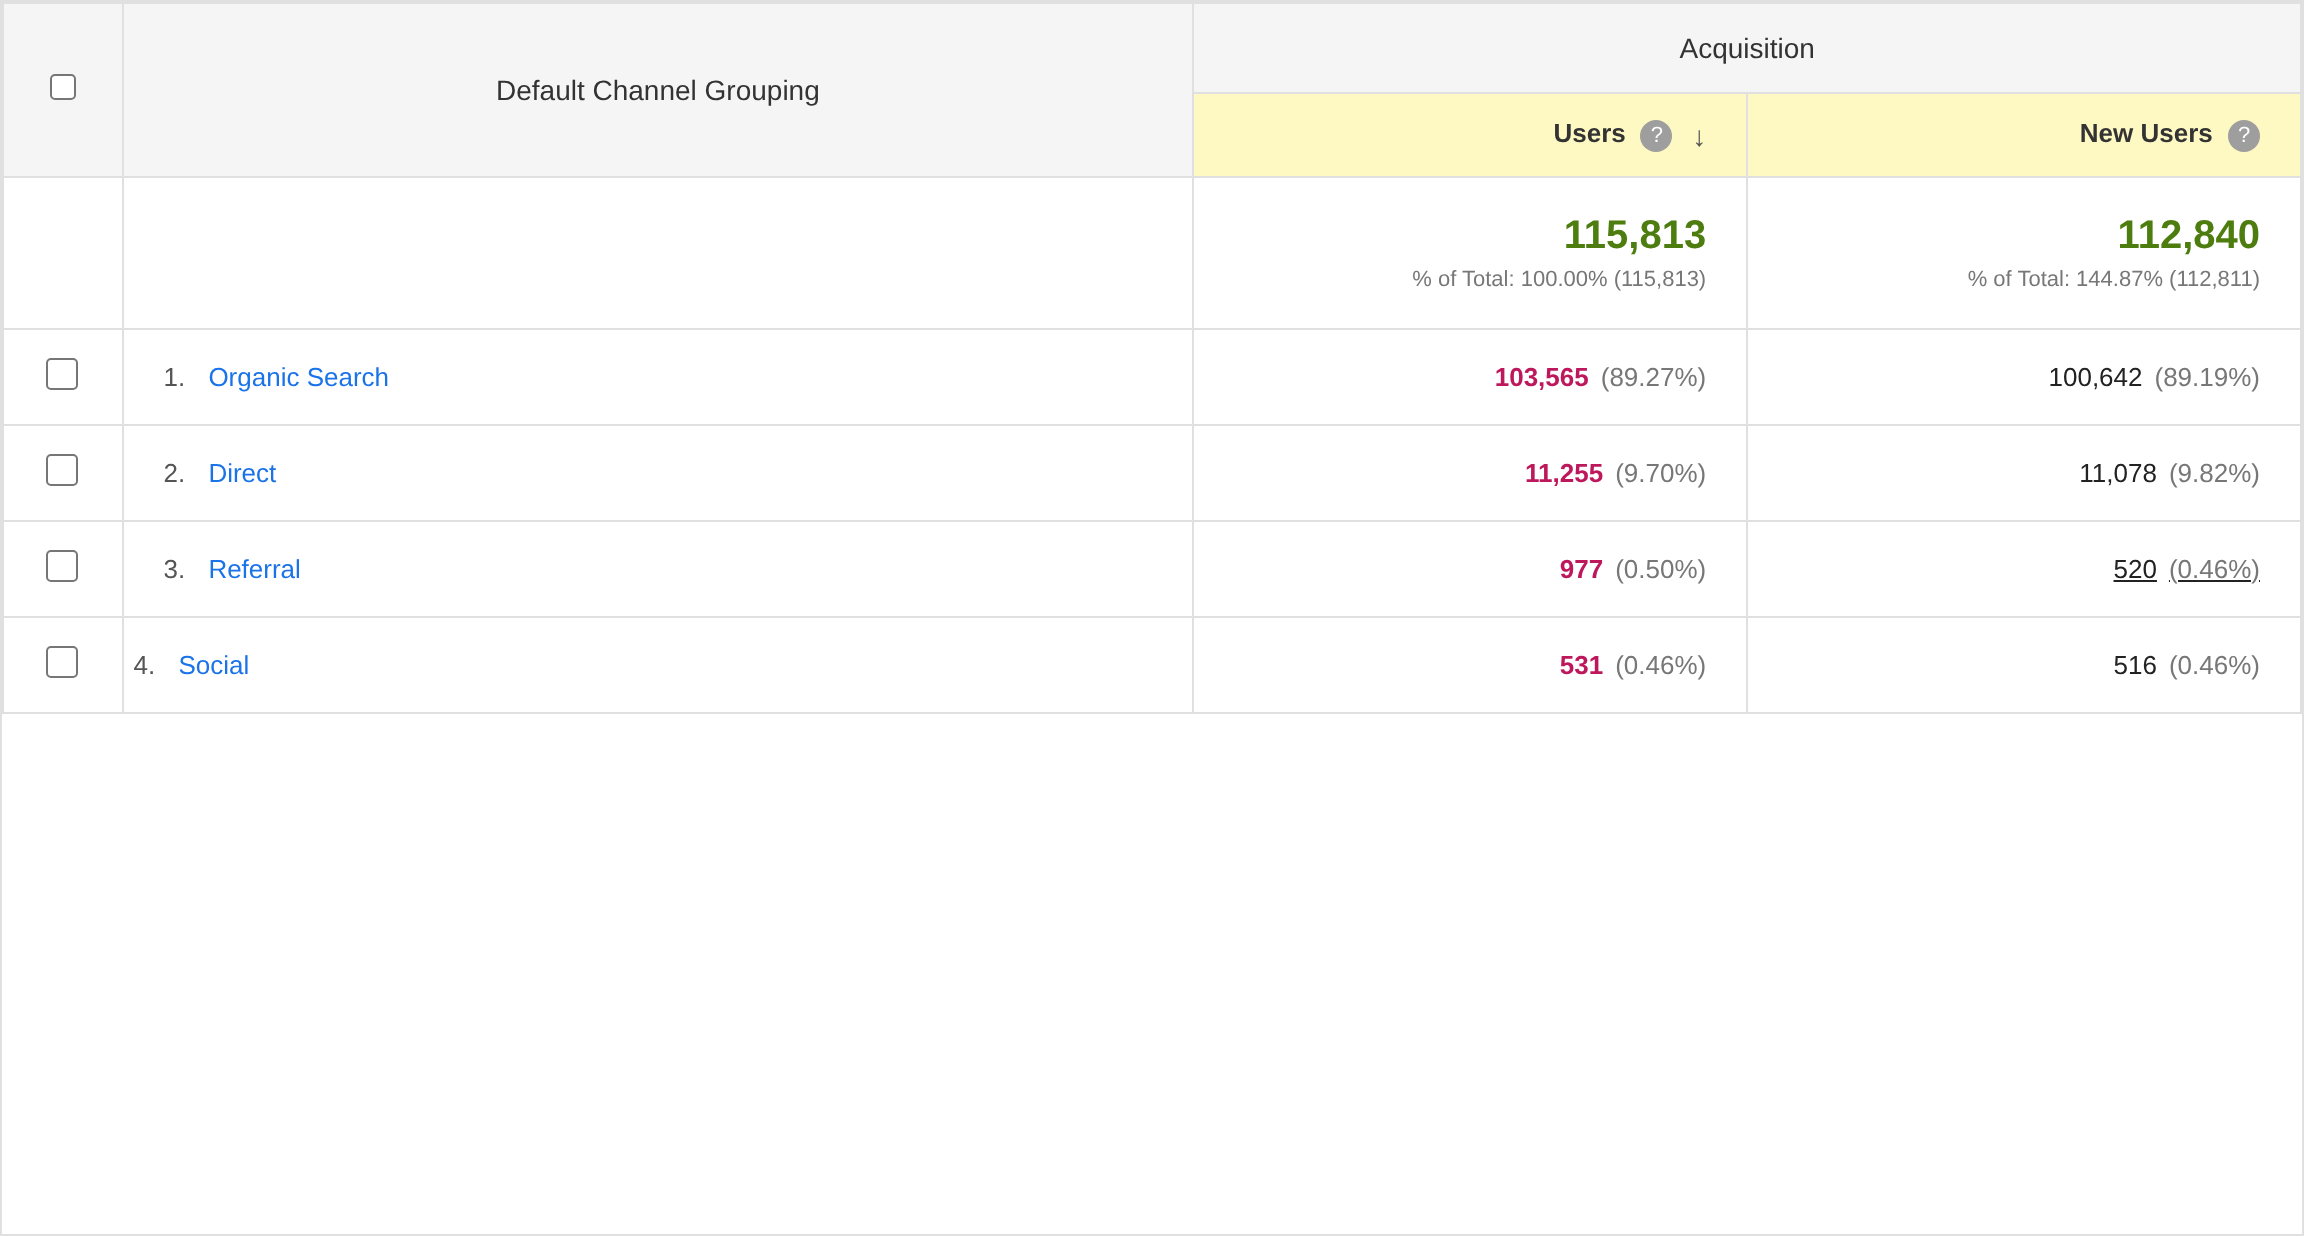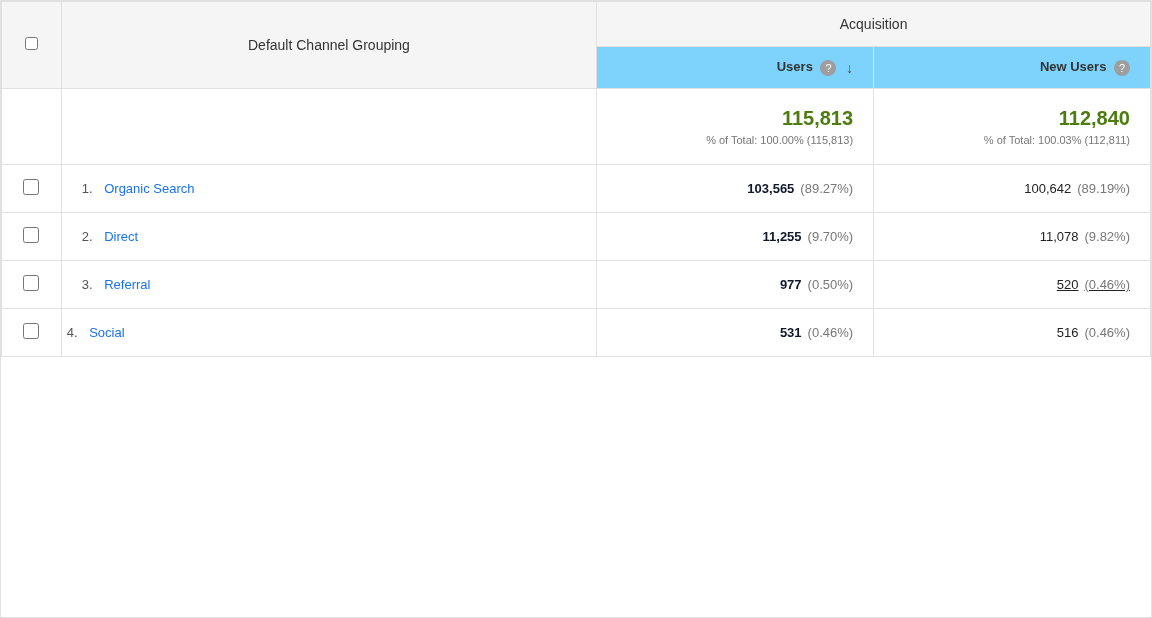--- a/index.html
+++ b/index.html
@@ -22,21 +22,21 @@
     th, td {
       border: 1px solid #e0e0e0;
       padding: 0;
     }
     
     .header-row-1 th {
       background: #f5f5f5;
       font-weight: normal;
     }
     .header-row-2 th {
-      background: #7dd3fc;
+      background: #fef9c3;
       font-weight: normal;
     }
     .acquisition-header {
       text-align: center;
       font-weight: bold;
       font-size: 14px;
       padding: 14px 10px;
       border-bottom: none;
     }
     .col-channel {
@@ -132,21 +132,21 @@
       color: #1a73e8;
       text-decoration: none;
       cursor: pointer;
     }
     .users-cell {
       text-align: right;
       white-space: nowrap;
     }
     .users-value {
       font-weight: bold;
-      color: #0f172a;
+      color: #be185d;
     }
     .pct {
       color: #777;
       margin-left: 6px;
       font-weight: normal;
     }
     .new-users-cell {
       text-align: right;
       white-space: nowrap;
       color: #222;
@@ -202,21 +202,21 @@
 
       <tr class="totals-row">
         <td class="left-cell checkbox-cell"></td>
         <td class="left-cell"></td>
         <td class="users-cell">
           <span class="total-number">115,813</span>
           <span class="total-sub">% of Total: 100.00% (115,813)</span>
         </td>
         <td class="new-users-cell">
           <span class="total-number">112,840</span>
-          <span class="total-sub">% of Total: 100.03% (112,811)</span>
+          <span class="total-sub">% of Total: 144.87% (112,811)</span>
         </td>
       </tr>
 
     <tr class="data-row">
           <td class="checkbox-cell"><input type="checkbox" style=""></td>
           <td style="padding-left: 20px;">
       <span class="row-number">1.</span>
       <a class="channel-link">Organic Search</a>
     </td>
           <td class="users-cell" style="padding: 14px 20px;"><span class="users-value">103,565</span><span class="pct">(89.27%)</span></td>

